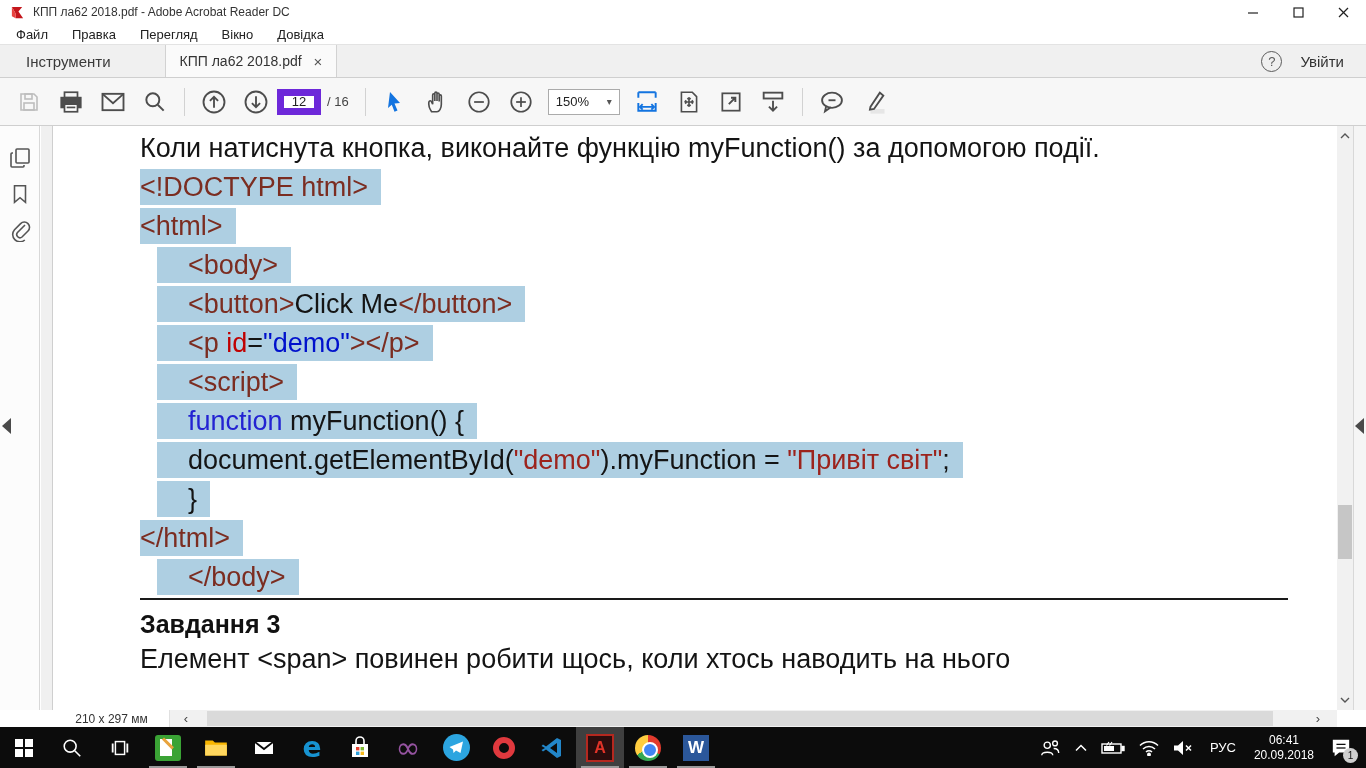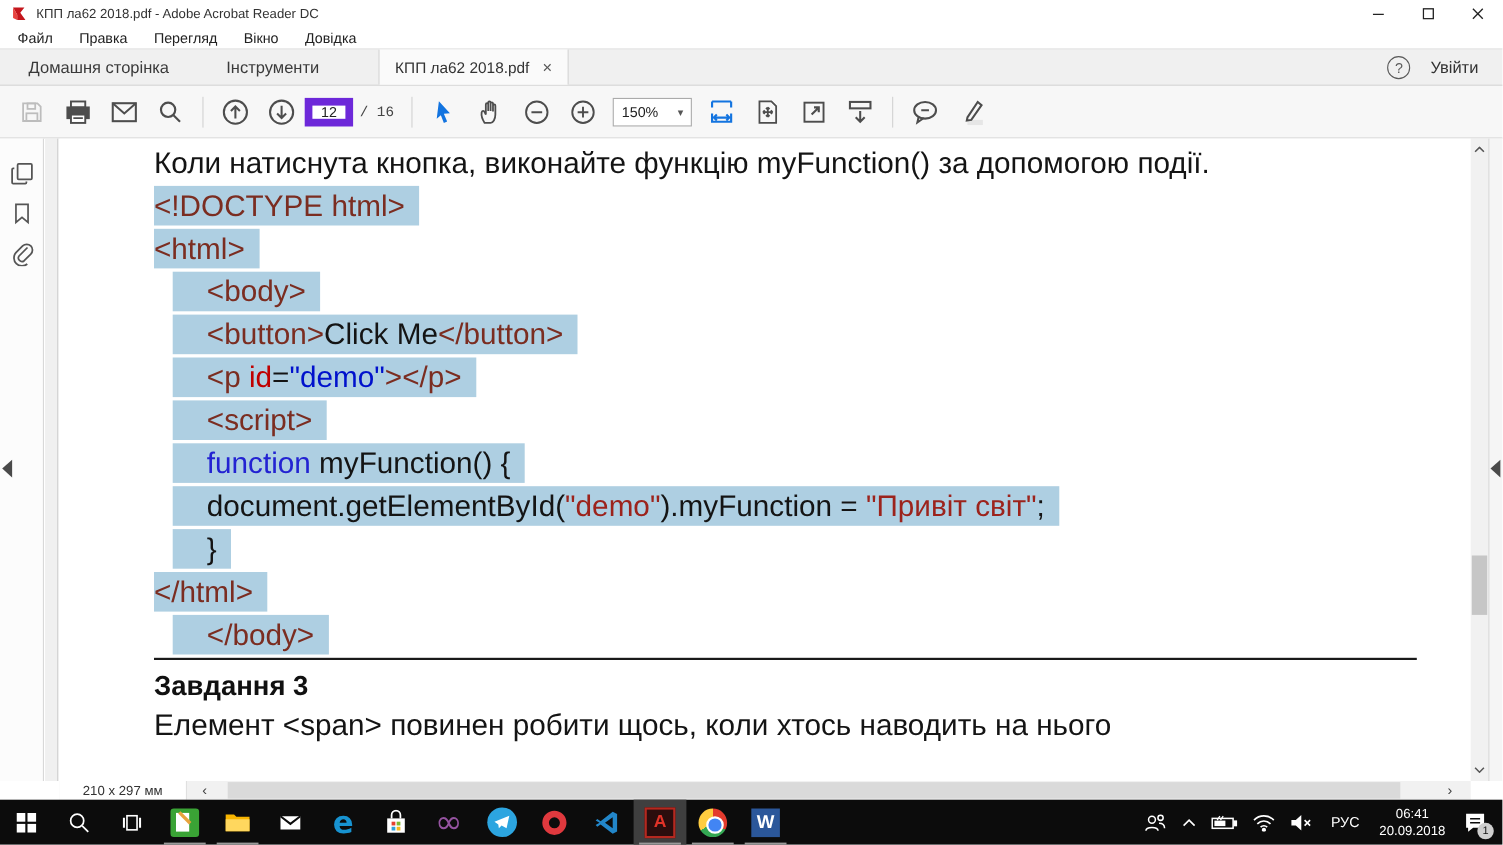--- a/index.html
+++ b/index.html
@@ -25,21 +25,21 @@
   .tab-doc .close { margin-left:12px; color:#555; font-size:15px; }
   .tabbar-right { position:absolute; right:0; top:0; height:33px; display:flex; align-items:center; }
   .help-circle { width:21px; height:21px; border:1.6px solid #5a5a5a; border-radius:50%; color:#5a5a5a; font-size:13px; display:flex; align-items:center; justify-content:center; margin-right:18px; }
   .signin { font-size:15px; color:#333; margin-right:22px; }
 
   
   .toolbar { position:absolute; left:0; top:78px; width:1366px; height:48px; background:#f7f7f7; border-bottom:1px solid #cfcfcf; display:flex; align-items:center; padding-left:8px; }
   .tbtn { width:34px; height:34px; display:flex; align-items:center; justify-content:center; margin:0 4px; }
   .tsep { width:1px; height:28px; background:#d2d2d2; margin:0 8px; }
   .page-input { width:44px; height:26px; border:7px solid #6d28d9; background:#fff; font-size:13px; text-align:center; color:#222; font-family:"Liberation Sans", sans-serif; }
-  .page-total { font-size:13px; color:#444; margin:0 8px 0 6px;font-family:Liberation Mono, monospace; }
+  .page-total { font-size:13px; color:#444; margin:0 8px 0 6px; }
   .zoom-box { width:72px; height:26px; border:1px solid #ababab; background:#fff; display:flex; align-items:center; justify-content:space-between; padding:0 7px; margin:0 6px; }
   .zoom-box .zv { font-size:13px; color:#222; }
   .zoom-box .caret { font-size:10px; color:#555; }
 
   
   .docarea { position:absolute; left:0; top:126px; width:1366px; height:584px; background:#fff; }
   .side-rail { position:absolute; left:0; top:0; width:40px; height:584px; background:#fcfcfc; border-right:1px solid #d8d8d8; }
   .rail-icon { width:40px; height:36px; display:flex; align-items:center; justify-content:center; }
   .rail-icon:first-child { margin-top:14px; }
   .gutter { position:absolute; left:41px; top:0; width:12px; height:584px; background:#f0f0f0; border-right:1px solid #cfcfcf; }
@@ -130,21 +130,20 @@
 
   <div class="menubar">
     <span class="menu-item">Файл</span>
     <span class="menu-item">Правка</span>
     <span class="menu-item">Перегляд</span>
     <span class="menu-item">Вікно</span>
     <span class="menu-item">Довідка</span>
   </div>
 
   <div class="tabbar">
-    <span class="tab-link">Домашня сторінка</span>
     <span class="tab-link">Інструменти</span>
     <div class="tab-doc">
       <span>КПП ла62 2018.pdf</span>
       <span class="close">×</span>
     </div>
     <div class="tabbar-right">
       <div class="help-circle">?</div>
       <span class="signin">Увійти</span>
     </div>
   </div>

